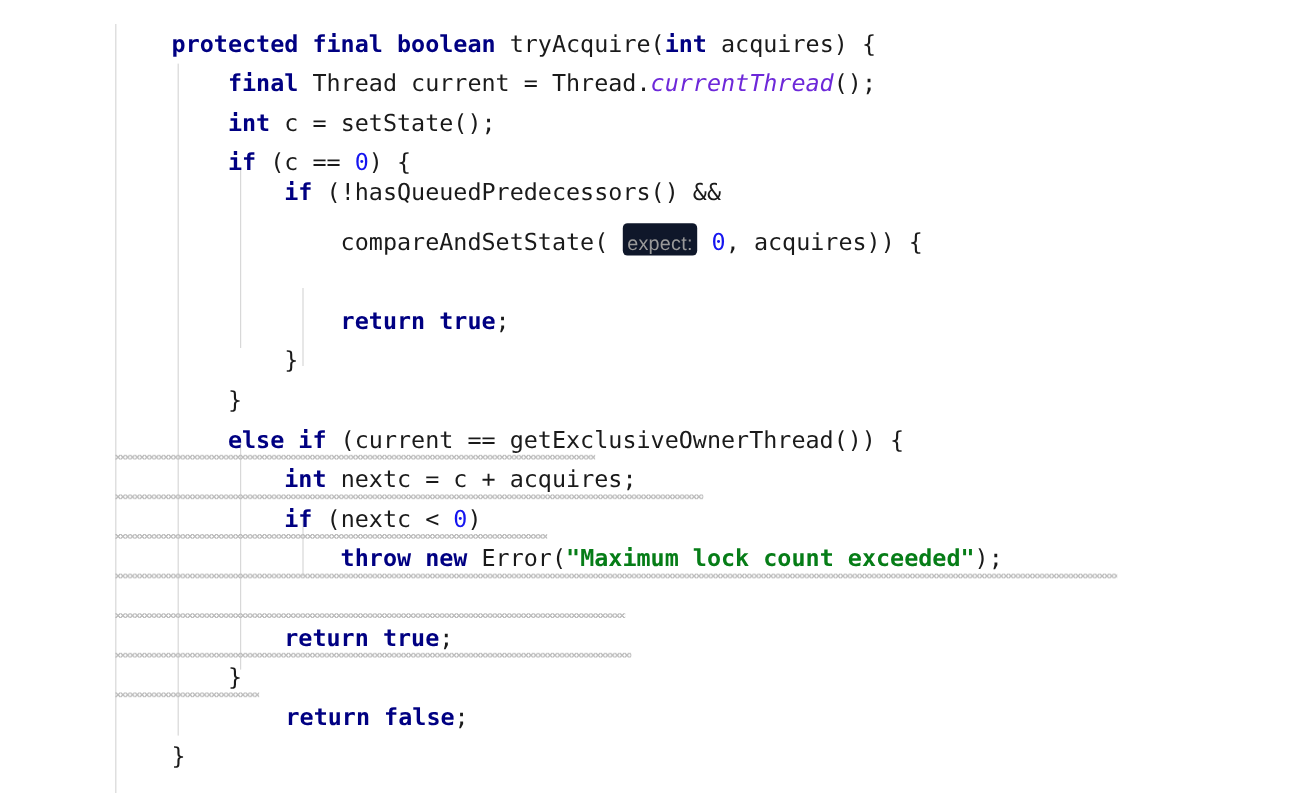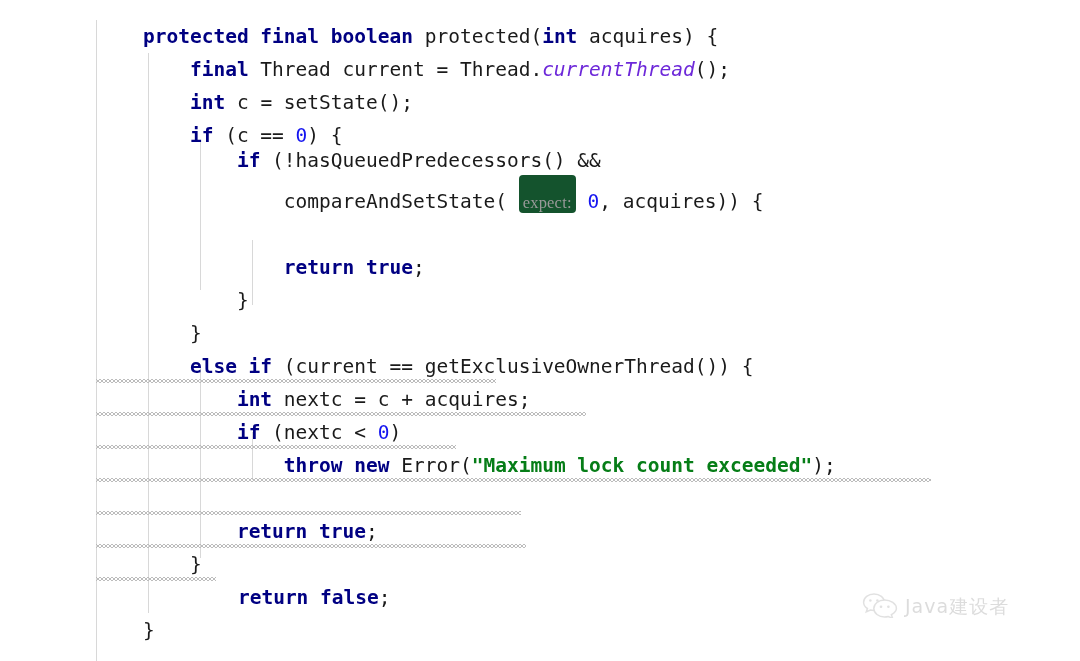--- a/index.html
+++ b/index.html
@@ -46,26 +46,26 @@
   .code-line .ind { color: transparent; }
 
   .kw   { color: #000082; font-weight: bold; }
   .num  { color: #1515f0; }
   .str  { color: #067d17; font-weight: bold; }
   .ital { font-style: italic; color: #6d28d9; }
   .plain{ color: #1a1a1a; }
 
   
   .param-hint {
-    background: #14532d;
+    background: #0f172a;
     color: #999999;
     border-radius: 4px;
-    padding: 18px 4px 1px 4px;
+    padding: 8px 4px 1px 4px;
     font-size: 16.5px;
-    font-family: Liberation Serif, serif;
+    font-family: Liberation Sans, sans-serif;
     font-weight: normal;
     letter-spacing: 0.2px;
   }
 
   
   .squiggle {
     position: absolute;
     height: 4px;
     background-image:
       linear-gradient(45deg, transparent 40%, #b9b9b9 40%, #b9b9b9 60%, transparent 60%),
@@ -112,21 +112,21 @@
         <div class="squiggle" style="left: 96px; top: 379px; width: 400px;"></div>
         <div class="squiggle" style="left: 96px; top: 412px; width: 490px;"></div>
         <div class="squiggle" style="left: 96px; top: 445px; width: 360px;"></div>
         <div class="squiggle" style="left: 96px; top: 478px; width: 835px;"></div>
         <div class="squiggle" style="left: 96px; top: 511px; width: 425px;"></div>
         <div class="squiggle" style="left: 96px; top: 544px; width: 430px;"></div>
         <div class="squiggle" style="left: 96px; top: 577px; width: 120px;"></div>
       </div>
 
     <div id="code-lines-layer">
-        <div class="code-line" style="top: 20px;"><span class="ind">    </span><span class="kw">protected final boolean </span><span class="plain">protected(</span><span class="kw">int</span><span class="plain"> acquires) {</span></div>
+        <div class="code-line" style="top: 20px;"><span class="ind">    </span><span class="kw">protected final boolean </span><span class="plain">tryAcquire(</span><span class="kw">int</span><span class="plain"> acquires) {</span></div>
         <div class="code-line" style="top: 53px;"><span class="ind">        </span><span class="kw">final</span><span class="plain"> Thread current = Thread.</span><span class="ital">currentThread</span><span class="plain">();</span></div>
         <div class="code-line" style="top: 86px;"><span class="ind">        </span><span class="kw">int</span><span class="plain"> c = setState();</span></div>
         <div class="code-line" style="top: 119px;"><span class="ind">        </span><span class="kw">if</span><span class="plain"> (c == </span><span class="num">0</span><span class="plain">) {</span></div>
         <div class="code-line" style="top: 144px;"><span class="ind">            </span><span class="kw">if</span><span class="plain"> (!hasQueuedPredecessors() &amp;&amp;</span></div>
         <div class="code-line" style="top: 185px;"><span class="ind">                </span><span class="plain">compareAndSetState( </span><span class="param-hint">expect:</span><span class="plain"> </span><span class="num">0</span><span class="plain">, acquires)) {</span></div>
         <div class="code-line" style="top: 218px;"><span class="ind">                </span></div>
         <div class="code-line" style="top: 251px;"><span class="ind">                </span><span class="kw">return true</span><span class="plain">;</span></div>
         <div class="code-line" style="top: 284px;"><span class="ind">            </span><span class="plain">}</span></div>
         <div class="code-line" style="top: 317px;"><span class="ind">        </span><span class="plain">}</span></div>
         <div class="code-line" style="top: 350px;"><span class="ind">        </span><span class="kw">else if</span><span class="plain"> (current == getExclusiveOwnerThread()) {</span></div>
@@ -135,29 +135,14 @@
         <div class="code-line" style="top: 449px;"><span class="ind">                </span><span class="kw">throw new</span><span class="plain"> Error(</span><span class="str">"Maximum lock count exceeded"</span><span class="plain">);</span></div>
         <div class="code-line" style="top: 482px;"><span class="ind">            </span></div>
         <div class="code-line" style="top: 515px;"><span class="ind">            </span><span class="kw">return true</span><span class="plain">;</span></div>
         <div class="code-line" style="top: 548px;"><span class="ind">        </span><span class="plain">}</span></div>
         <div class="code-line" style="top: 581px; padding-left: 48px;"><span class="ind">        </span><span class="kw">return false</span><span class="plain">;</span></div>
         <div class="code-line" style="top: 614px;"><span class="ind">    </span><span class="plain">}</span></div>
       </div>
 
   </div>
 
-  <div id="watermark" style="left: 862px; top: 592px;">
-    <span class="wm-icon">
-      <svg width="36" height="26" viewBox="0 0 36 26" aria-hidden="true">
-
-        <path d="M12 2 C6.2 2 1.6 5.7 1.6 10.2 C1.6 12.7 3.1 15 5.4 16.5 L4.3 19.9 L8.3 18.0 C9.4 18.3 10.7 18.45 12 18.45 C17.8 18.45 22.4 14.75 22.4 10.2 C22.4 5.7 17.8 2 12 2 Z" fill="none" stroke="#a8a8a8" stroke-width="1.5"></path>
-        <circle cx="8.4" cy="8.4" r="1.25" fill="#a8a8a8"></circle>
-        <circle cx="15.4" cy="8.4" r="1.25" fill="#a8a8a8"></circle>
-
-        <path d="M22.6 8.0 C16.6 8.0 11.8 11.8 11.8 16.5 C11.8 21.2 16.6 25.0 22.6 25.0 C23.9 25.0 25.2 24.85 26.3 24.5 L30.6 26.4 L29.4 22.7 C32.0 21.2 34.4 19.0 34.4 16.5 C34.4 11.8 28.6 8.0 22.6 8.0 Z" fill="#ffffff" stroke="#a8a8a8" stroke-width="1.5"></path>
-        <circle cx="19.0" cy="14.8" r="1.3" fill="#a8a8a8"></circle>
-        <circle cx="26.4" cy="14.8" r="1.3" fill="#a8a8a8"></circle>
-      </svg>
-    </span>
-    <span class="wm-text">Java建设者</span>
-  </div>
 
 </div>
 
 </body></html>

